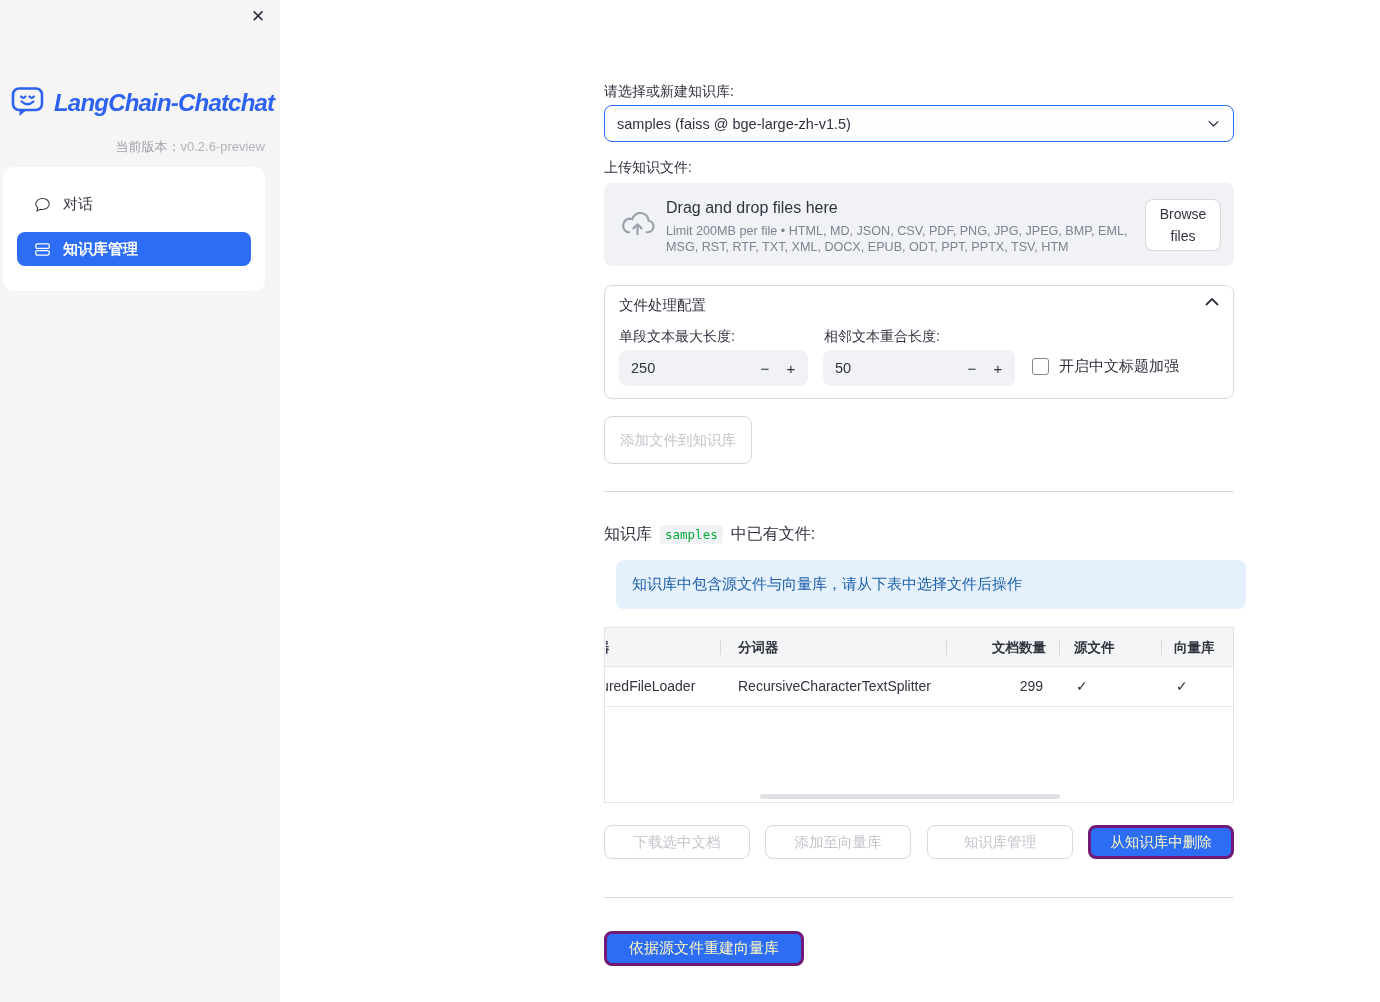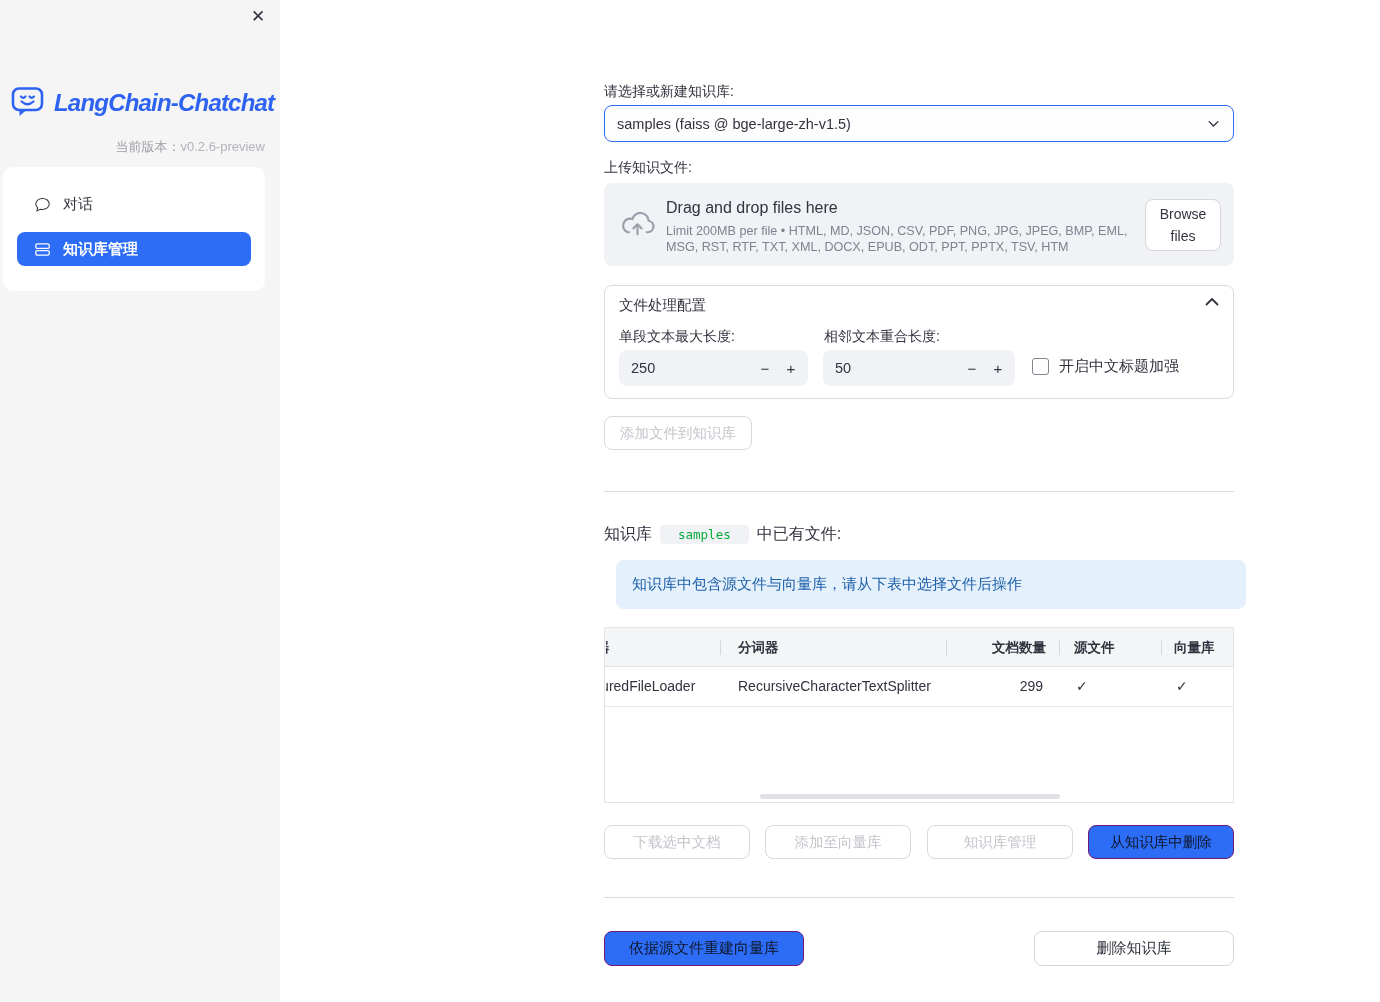--- a/index.html
+++ b/index.html
@@ -50,28 +50,28 @@
     font-size:15px; cursor:pointer; }
   .step-minus { right:32px; }
   .step-plus { right:6px; }
   .checkbox-row { position:absolute; left:427px; top:71px; display:flex; align-items:center; gap:10px; cursor:pointer; }
   .checkbox-box { width:17px; height:17px; border:1.6px solid #83868f; border-radius:3px; background:#fff; }
   .checkbox-label { font-size:15px; color:#31333f; }
 
   .btn { border-radius:8px; font-size:14.5px; font-family:inherit; cursor:pointer; text-align:center; }
   .btn-disabled { background:#ffffff; border:1px solid #d8d9dc; color:#c3c5cb; }
   .btn-secondary { background:#ffffff; border:1px solid #d6d7da; color:#31333f; }
-  .btn-primary { background:#2d6cf5; border:1px solid #701a75; color:#0f172a; }
-
-  .add-btn { position:absolute; left:0; top:416px; height:34px; padding:0 15px; }
+  .btn-primary { background:#2d6cf5; border:3px solid #701a75; color:#fef9c3; }
+
+  .add-btn { position:absolute; left:0; top:416px; height:48px; padding:0 15px; }
   .hr { position:absolute; left:0; width:630px; height:1px; background:#d9dade; }
 
   .existing-line { position:absolute; left:0; top:524px; font-size:16px; color:#31333f; display:flex; align-items:center; gap:8px; }
   .code-chip { font-family:"DejaVu Sans Mono","Liberation Mono",monospace; font-size:12.5px; color:#09ab3b;
-    background:#f0f2f6; padding:2px 18px; border-radius:4px; }
+    background:#f0f2f6; padding:2px 5px; border-radius:4px; }
 
   .infobox { position:absolute; left:12px; top:560px; width:630px; height:49px; background:#e4f0fb; border-radius:8px;
     display:flex; align-items:center; padding-left:16px; }
   .infobox span { font-size:15px; color:#1d5fa9; }
 
   
   .table { position:absolute; left:0; top:627px; width:630px; height:176px; border:1px solid #e3e4e7; background:#fff; }
   .thead { position:absolute; left:0; top:0; width:100%; height:39px; background:#f4f5f7; border-bottom:1px solid #e3e4e7; }
   .th { position:absolute; top:11px; font-size:13.5px; font-weight:bold; color:#31333f; white-space:nowrap; }
   .th-sep { position:absolute; top:12px; width:1px; height:15px; background:#d7d8dc; }
@@ -238,16 +238,15 @@
     </div>
 
     <button class="btn btn-disabled action-btn" style="left:0;">下载选中文档</button>
     <button class="btn btn-disabled action-btn" style="left:161px;">添加至向量库</button>
     <button class="btn btn-disabled action-btn" style="left:323px;">知识库管理</button>
     <button class="btn btn-primary action-btn" style="left:484px;">从知识库中删除</button>
 
     <div class="hr hr2"></div>
 
     <button class="btn btn-primary bottom-btn" style="left:0;">依据源文件重建向量库</button>
-    <button class="btn btn-secondary bottom-btn" style="left:430px;">删除知识库</button>
 
   </div>
 </div>
 
 </body></html>

